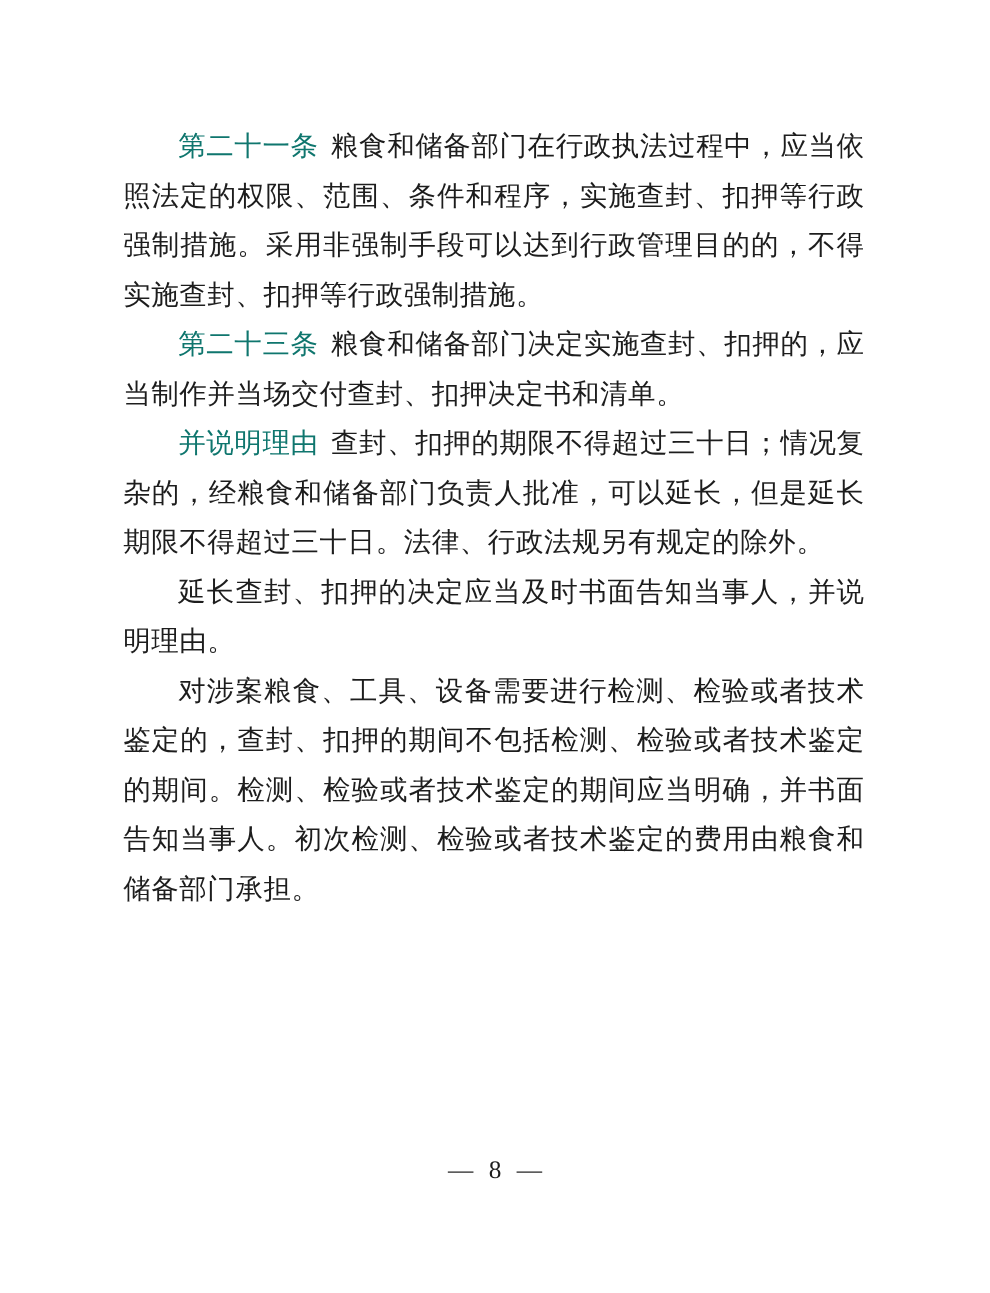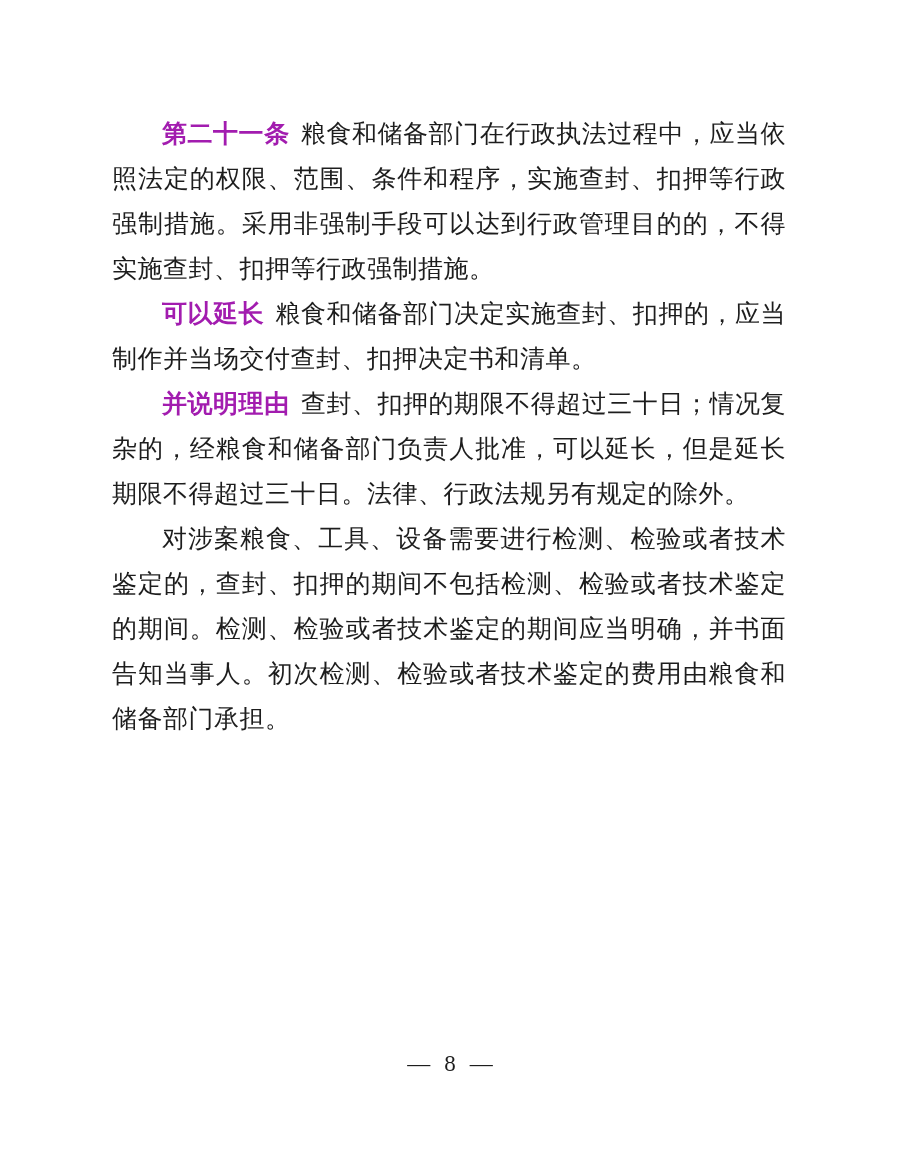--- a/index.html
+++ b/index.html
@@ -26,22 +26,22 @@
     font-size: 25px;
     line-height: 45px;
     color: #1d1d1d;
     text-align: justify;
     text-justify: inter-ideograph;
     text-indent: 2em;
     letter-spacing: 0.5px;
     word-break: break-all;
   }
   .article-no {
-    font-weight: 700;
-    color: #a21caf;
+    font-weight: 400;
+    color: #0f766e;
     margin-right: 0.45em;
   }
   .doc-footer {
     position: absolute;
     left: 0;
     top: 1048px;
     width: 100%;
     text-align: center;
     font-size: 23px;
     color: #1d1d1d;
@@ -59,24 +59,25 @@
 </style>
 </head>
 <body>
 
 <div class="page">
 
   <main class="doc-body" id="doc-body">
   <p class="para"><strong class="article-no">第二十一条</strong><span class="para-text">粮食和储备部门在行政执法过程中，应当依照法定的权限、范围、条件和程序，实施查封、扣押等行政强制措施。采用非强制手段可以达到行政管理目的的，不得实施查封、扣押等行政强制措施。</span></p>
 
 
-  <p class="para"><strong class="article-no">可以延长</strong><span class="para-text">粮食和储备部门决定实施查封、扣押的，应当制作并当场交付查封、扣押决定书和清单。</span></p>
+  <p class="para"><strong class="article-no">第二十三条</strong><span class="para-text">粮食和储备部门决定实施查封、扣押的，应当制作并当场交付查封、扣押决定书和清单。</span></p>
 
   <p class="para"><strong class="article-no">并说明理由</strong><span class="para-text">查封、扣押的期限不得超过三十日；情况复杂的，经粮食和储备部门负责人批准，可以延长，但是延长期限不得超过三十日。法律、行政法规另有规定的除外。</span></p>
 
+  <p class="para"><span class="para-text">延长查封、扣押的决定应当及时书面告知当事人，并说明理由。</span></p>
 
   <p class="para"><span class="para-text">对涉案粮食、工具、设备需要进行检测、检验或者技术鉴定的，查封、扣押的期间不包括检测、检验或者技术鉴定的期间。检测、检验或者技术鉴定的期间应当明确，并书面告知当事人。初次检测、检验或者技术鉴定的费用由粮食和储备部门承担。</span></p>
 
 </main>
 
   <footer class="doc-footer">
     <span class="dash">—</span><span class="pagenum">8</span><span class="dash">—</span>
   </footer>
 
 </div>

